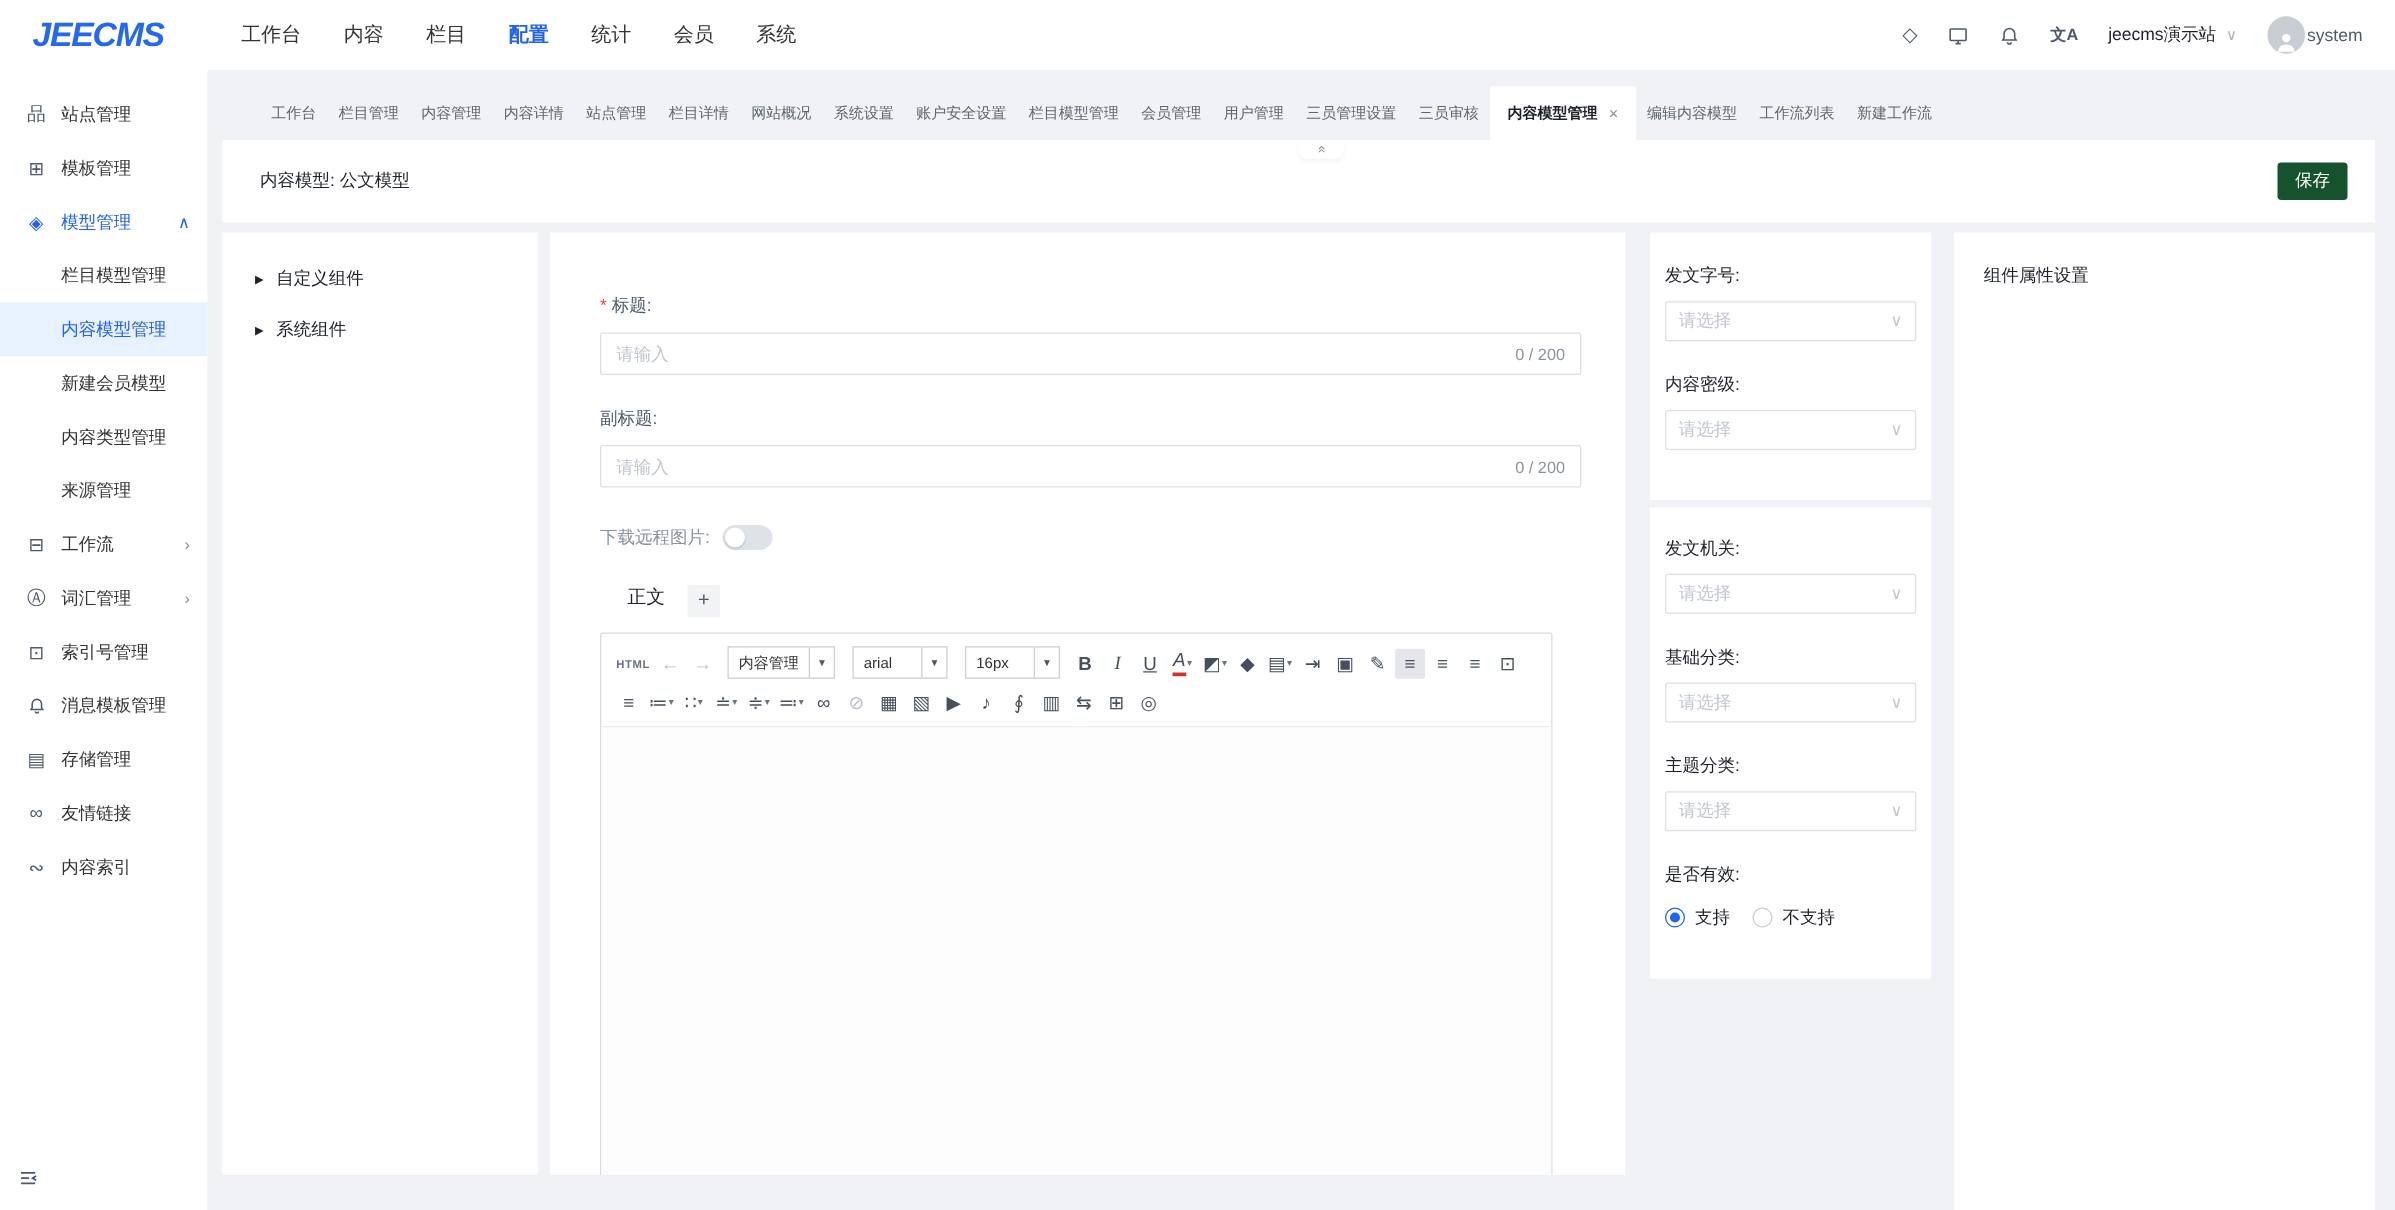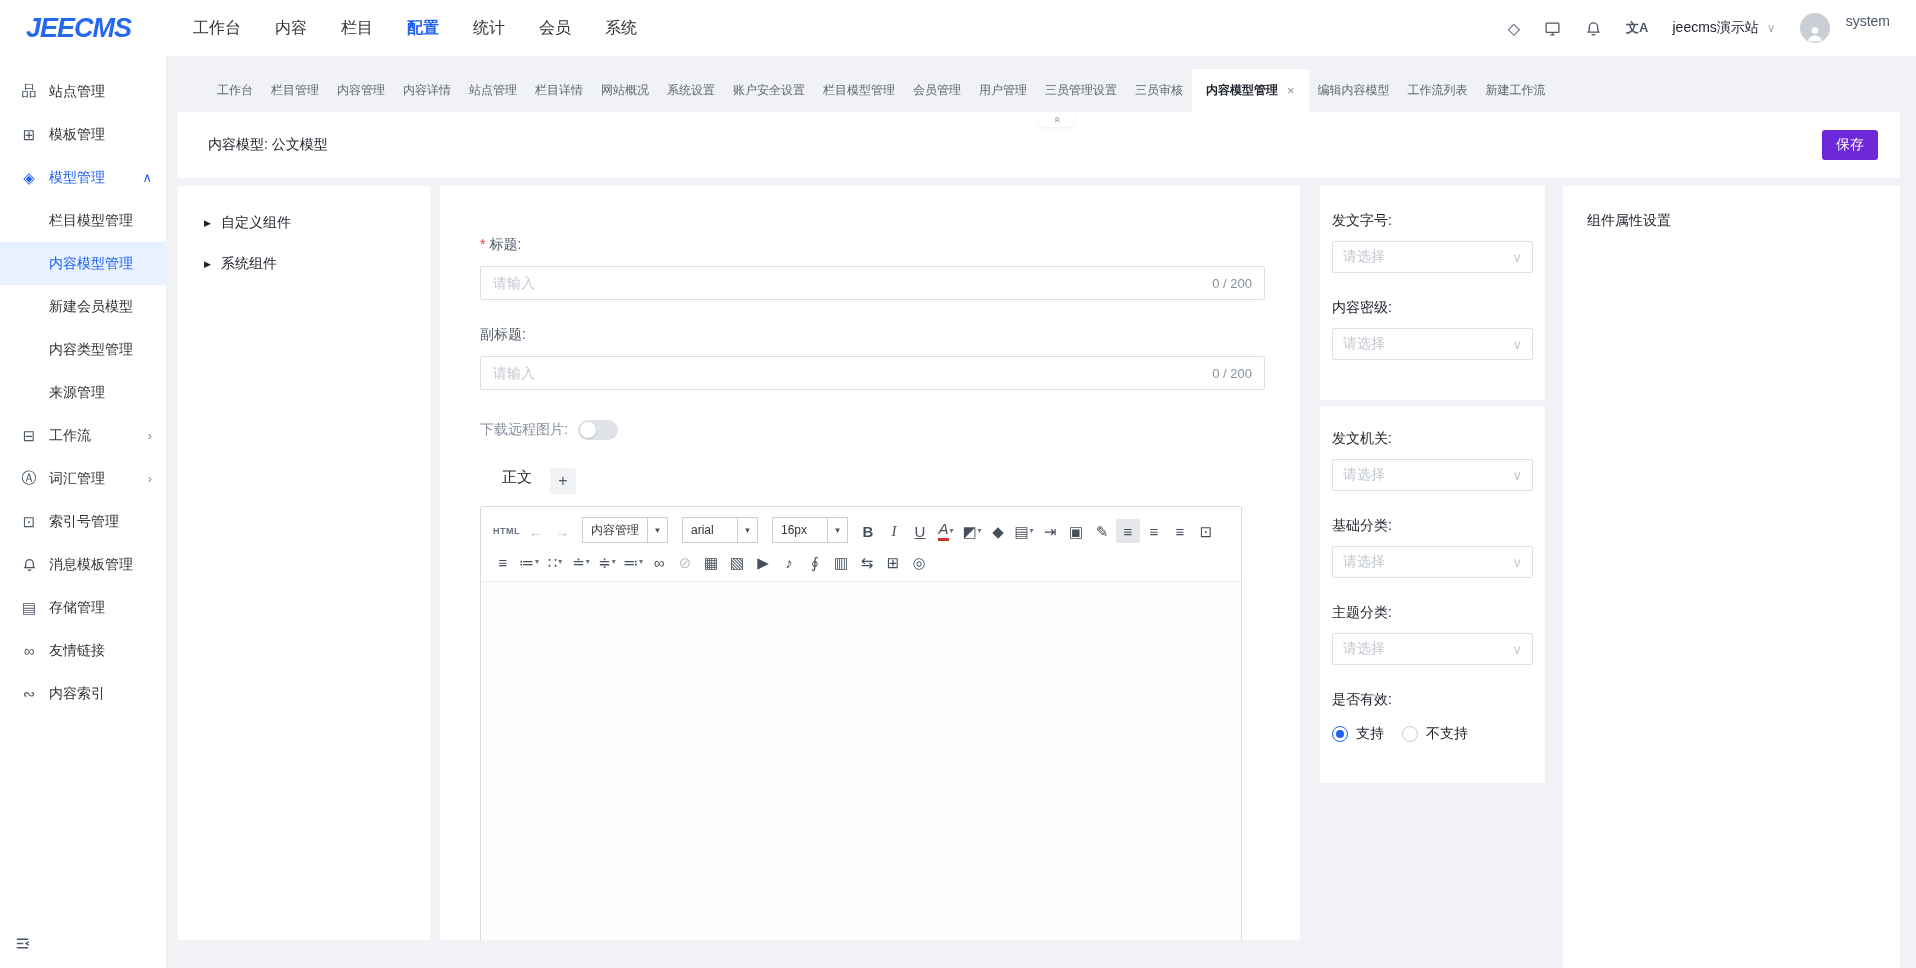--- a/index.html
+++ b/index.html
@@ -11,21 +11,21 @@
 .header{height:56px;background:#fff;display:flex;align-items:center;padding:0 26px;position:relative;z-index:3}
 .logo{color:#2468F2;font-size:27px;font-weight:800;font-style:italic;letter-spacing:-1px;cursor:pointer}
 .nav{display:flex;gap:34px;margin-left:62px;font-size:16px;color:#333}
 .nav a{cursor:pointer}
 .nav a.active{color:#2161F2;font-weight:600}
 .hright{margin-left:auto;display:flex;align-items:center;gap:24px;color:#4e5969;font-size:14px}
 .hicon{font-size:16px;color:#4e5969;cursor:pointer;display:flex;align-items:center}
 .translate{font-size:13px;font-weight:600}
 .site{display:flex;align-items:center;gap:8px;color:#1d2129;cursor:pointer}
 .caret-sm{color:#a9aeb8;font-size:12px}
-.userwrap{display:flex;gap:16px}
+.userwrap{display:flex;align-items:center;gap:2px}
 .avatar{width:30px;height:30px;border-radius:50%;background:#c9cdd4;display:flex;align-items:end;justify-content:center;overflow:hidden;cursor:pointer}
 
 
 .shell{display:flex;height:912px}
 .sidebar{width:167px;background:#fff;border-right:1px solid #f0f0f0;padding-top:14px;position:relative;flex-shrink:0}
 .sitem{height:43px;display:flex;align-items:center;padding:0 14px 0 20px;font-size:14px;color:#333;gap:11px;cursor:pointer}
 .sitem .icn{width:18px;font-size:15px;color:#4e5969;text-align:center;flex-shrink:0;display:flex;align-items:center;justify-content:center}
 .sitem.active,.sitem.active .icn{color:#2161F2}
 .sitem .spacer{flex:1}
 .sitem .car{color:#86909c;font-size:13px}
@@ -38,21 +38,21 @@
 .main{flex:1;display:flex;flex-direction:column;position:relative;min-width:0}
 .tabstrip{height:56px;display:flex;align-items:flex-end;padding-left:41px;overflow:hidden;flex-shrink:0}
 .tab{font-size:12px;color:#5f6672;padding:13px 9px;cursor:pointer;white-space:nowrap}
 .tab.active{background:#fff;color:#1d2129;font-weight:700;padding:13px 14px;display:flex;align-items:center;gap:9px}
 .tab .x{color:#86909c;font-weight:400;font-size:13px;cursor:pointer}
 .pill{position:absolute;top:56px;left:872px;width:36px;height:15px;background:#fff;border-radius:0 0 6px 6px;display:flex;align-items:center;justify-content:center;color:#86909c;box-shadow:0 2px 4px rgba(0,0,0,.05);z-index:2;cursor:pointer}
 .pill i{display:inline-block;transform:rotate(90deg);font-size:11px;font-style:normal;line-height:1}
 
 
 .titlebar{margin:0 16px 0 11px;height:66px;background:#fff;display:flex;align-items:center;padding:0 22px 0 30px;font-size:14px;color:#1d2129;flex-shrink:0}
-.savebtn{margin-left:auto;width:56px;height:30px;background:#6d28d9;color:#fff;border:none;border-radius:3px;font-size:14px;cursor:pointer;font-family:inherit}
+.savebtn{margin-left:auto;width:56px;height:30px;background:#14532d;color:#fff;border:none;border-radius:3px;font-size:14px;cursor:pointer;font-family:inherit}
 
 
 .columns{flex:1;display:flex;margin:8px 16px 0 11px;min-height:0}
 .col{background:#fff}
 .col.components{width:252px;margin-right:10px;margin-bottom:28px;padding:28px 0 0 26px;flex-shrink:0}
 .cgroup{display:flex;align-items:center;gap:10px;font-size:14px;color:#1d2129;margin-bottom:23px;cursor:pointer}
 .cgroup .tri{font-size:9px;color:#1d2129}
 
 .col.canvas{width:860px;margin-right:20px;margin-bottom:28px;padding:50px 1px 0 40px;overflow:hidden;flex-shrink:0}
 .flabel{font-size:14px;color:#4e5969;margin-bottom:12px}

